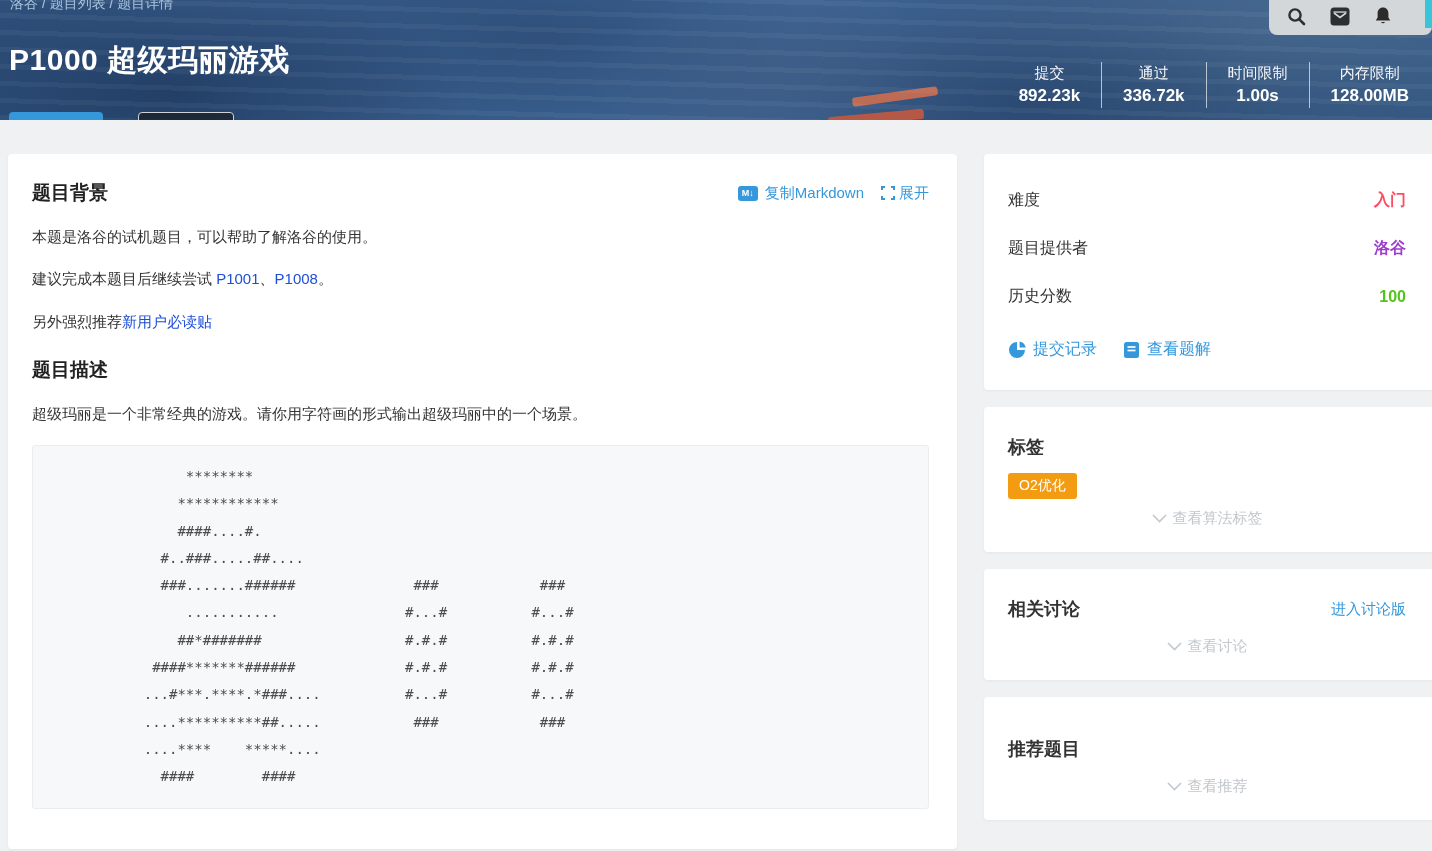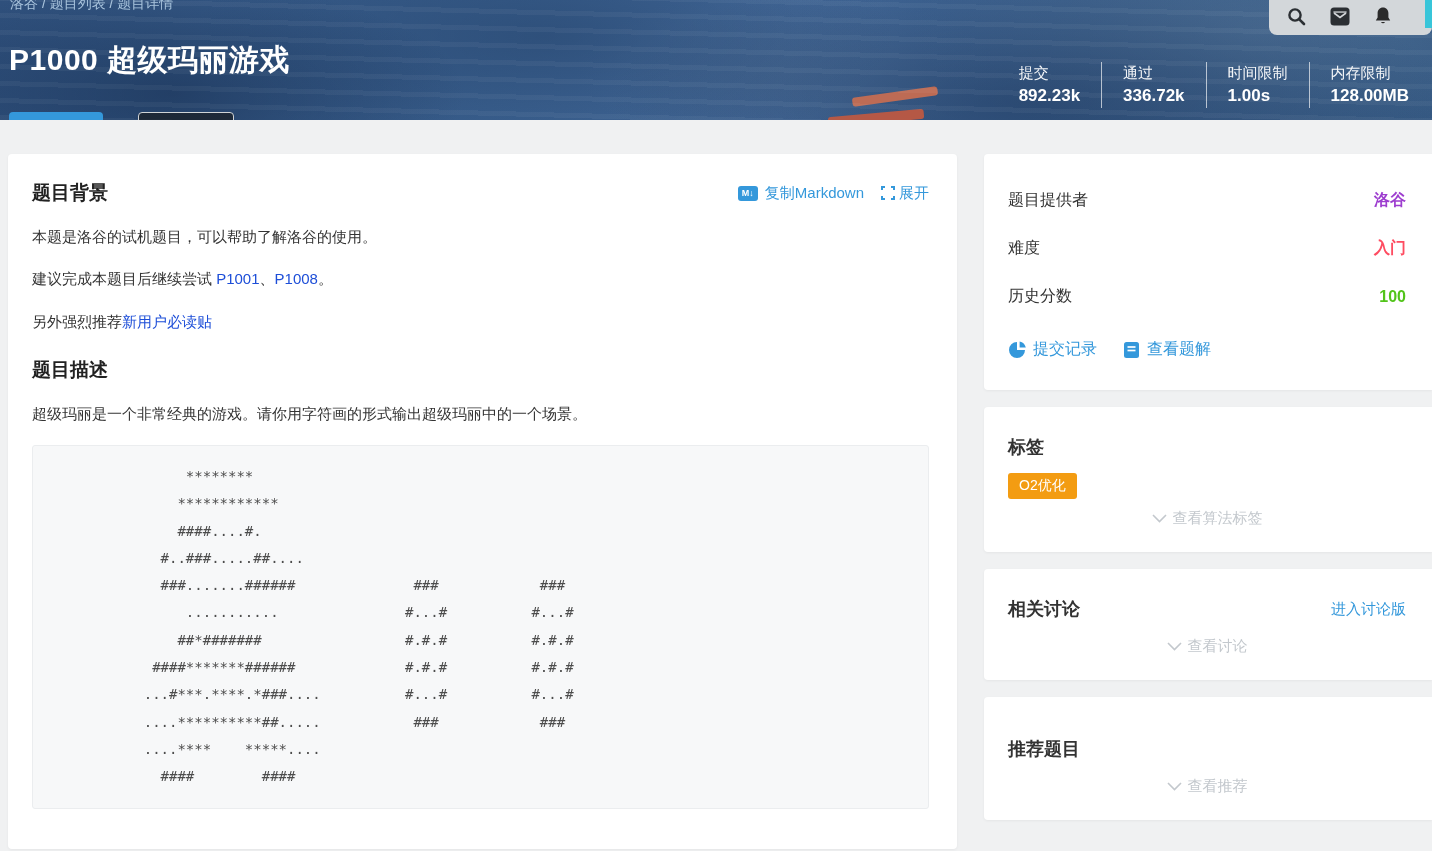--- a/index.html
+++ b/index.html
@@ -38,21 +38,21 @@
   .breadcrumb a{ color:#a9c4dd; text-decoration:none; cursor:pointer; }
   .banner-title{
     position:absolute; left:9px; top:40px; z-index:3;
     font-size:30px; font-weight:bold; color:#fff; letter-spacing:.5px;
   }
   .banner-buttons{ position:absolute; left:9px; top:112px; z-index:3; display:flex; gap:15px; }
   .btn{ font-size:15px; padding:7px 17px; border-radius:4px; cursor:pointer; border:none; color:#fff; }
   .btn-primary{ background:#3498db; }
   .btn-ghost{ background:rgba(25,25,25,.62); border:1px solid #cfd3d6;margin-left:20px; }
   .stats{ position:absolute; right:2px; bottom:12px; z-index:3; display:flex; align-items:center; }
-  .stat{ text-align:left; padding:0 21px; color:#fff; }
+  .stat{ text-align:center; padding:0 21px; color:#fff; }
   .stat .lbl{ font-size:15px; opacity:.95; }
   .stat .val{ font-size:17px; font-weight:bold; margin-top:3px; }
   .stat-divider{ width:1px; height:46px; background:rgba(255,255,255,.65); }
   .toolbar{
     position:absolute; right:0; top:-8px; z-index:4; height:43px;
     background:#d3d7da; border-radius:8px;
     display:flex; align-items:flex-end; gap:24px; padding:0 40px 9px 18px;
   }
   .toolbar svg{ display:block; cursor:pointer; }
   .avatar-strip{ position:absolute; right:0; top:-8px; z-index:5; width:7px; height:36px; background:#38c5d9; }
@@ -218,26 +218,26 @@
            ....**********##.....           ###            ###
            ....****    *****....
              ####        ####</pre>
     </div>
   </div>
 
   <div class="sidebar">
 
     <div class="card" style="padding-top:36px; padding-bottom:30px;">
       <div class="info-row">
+        <span class="k">难度</span>
+        <span class="v v-difficulty">入门</span>
+      </div>
+      <div class="info-row">
         <span class="k">题目提供者</span>
         <span class="v v-provider">洛谷</span>
-      </div>
-      <div class="info-row">
-        <span class="k">难度</span>
-        <span class="v v-difficulty">入门</span>
       </div>
       <div class="info-row">
         <span class="k">历史分数</span>
         <span class="v v-score">100</span>
       </div>
       <div class="info-links">
         <a class="info-link">
           <svg width="18" height="18" viewBox="0 0 18 18">
               <path d="M9 1 A8 8 0 1 0 17 9 L9 9 Z" fill="#3498db"></path>
               <path d="M11 0.8 A8 8 0 0 1 17.2 7 L11 7 Z" fill="#3498db" transform="translate(0.6,-0.4)"></path>

